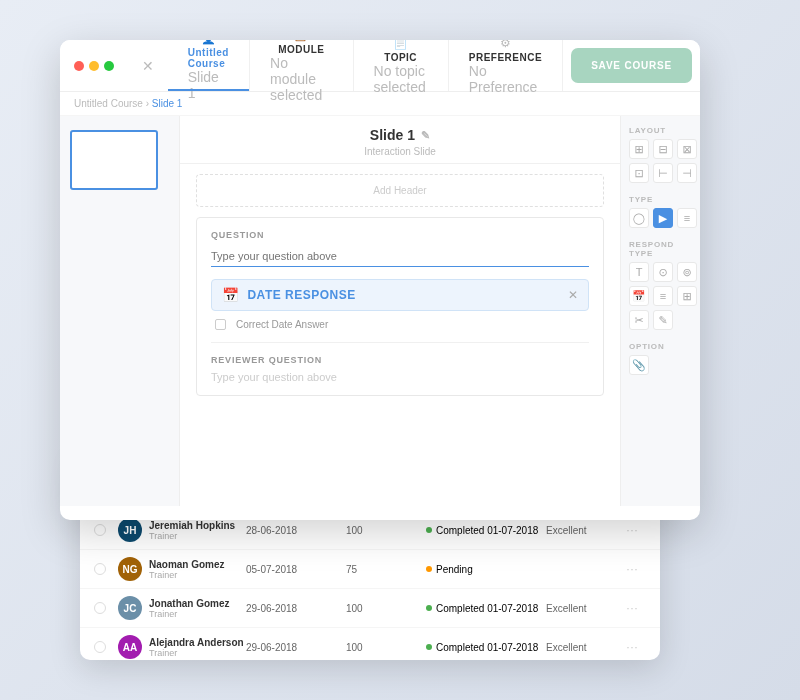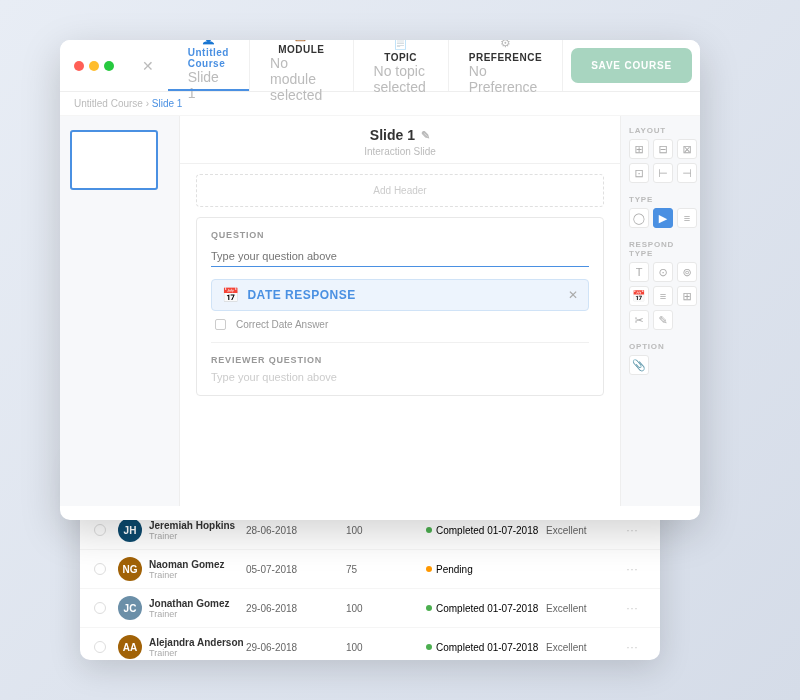--- a/index.html
+++ b/index.html
@@ -133,21 +133,21 @@
       justify-content: center;
       font-size: 10px;
       color: #fff;
       font-weight: 600;
       flex-shrink: 0;
     }
 
     .avatar.av1 { background: #0c4a6e; }
     .avatar.av2 { background: #a16207; }
     .avatar.av3 { background: #6b8fa8; }
-    .avatar.av4 { background: #a16207; }
+    .avatar.av4 { background: #a21caf; }
 
     .assignee-name {
       font-size: 10px;
       font-weight: 600;
       color: #333;
     }
 
     .assignee-role {
       font-size: 9px;
       color: #aaa;

